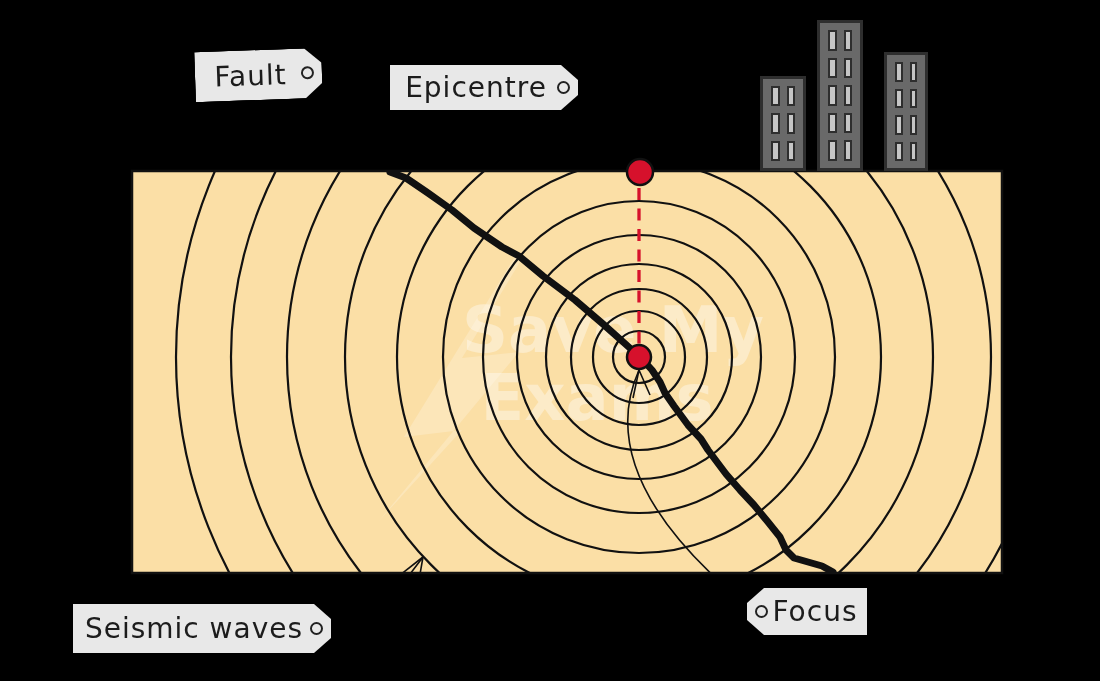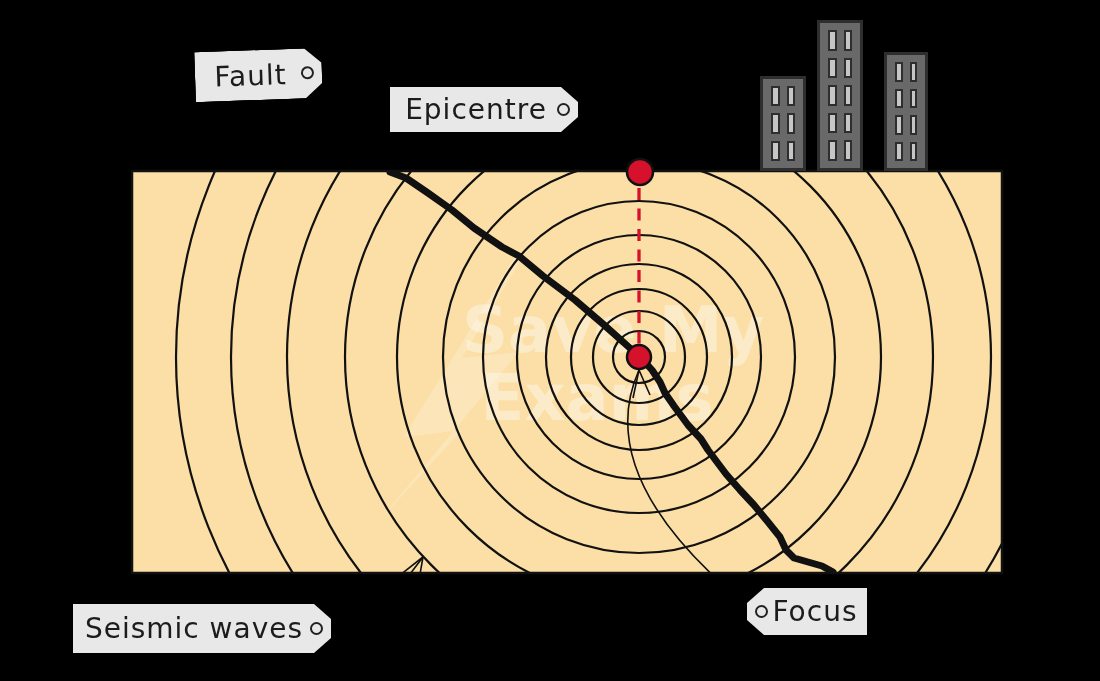--- a/index.html
+++ b/index.html
@@ -72,21 +72,21 @@
     <g id="dotsLayer">
         <circle cx="640" cy="172" r="13" fill="#D6112C" stroke="#111111" stroke-width="2.5"></circle>
         <circle cx="639" cy="357" r="12" fill="#D6112C" stroke="#111111" stroke-width="2.5"></circle>
       </g>
   </svg>
 
   <div class="tag hole-right" id="tag-fault" style="left: 195px; top: 50px; width: 127px; height: 50px; transform: rotate(-2deg);">
     <span class="tag-text">Fault</span>
     <span class="hole"></span>
   </div>
-  <div class="tag hole-right" id="tag-epicentre" style="left: 390px; top: 65px; width: 188px; height: 45px; margin-top: 22px;">
+  <div class="tag hole-right" id="tag-epicentre" style="left: 390px; top: 65px; width: 188px; height: 45px;">
     <span class="tag-text">Epicentre</span>
     <span class="hole"></span>
   </div>
   <div class="tag hole-left" id="tag-focus" style="left: 747px; top: 588px; width: 120px; height: 47px;">
     <span class="tag-text">Focus</span>
     <span class="hole"></span>
   </div>
   <div class="tag hole-right" id="tag-seismic" style="left: 73px; top: 604px; width: 258px; height: 49px;">
     <span class="tag-text">Seismic waves</span>
     <span class="hole"></span>

